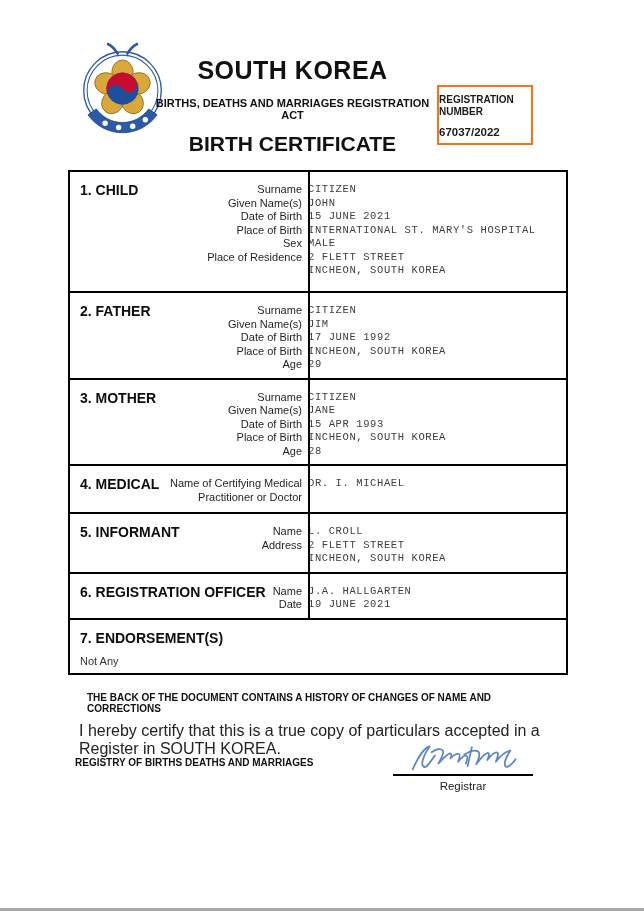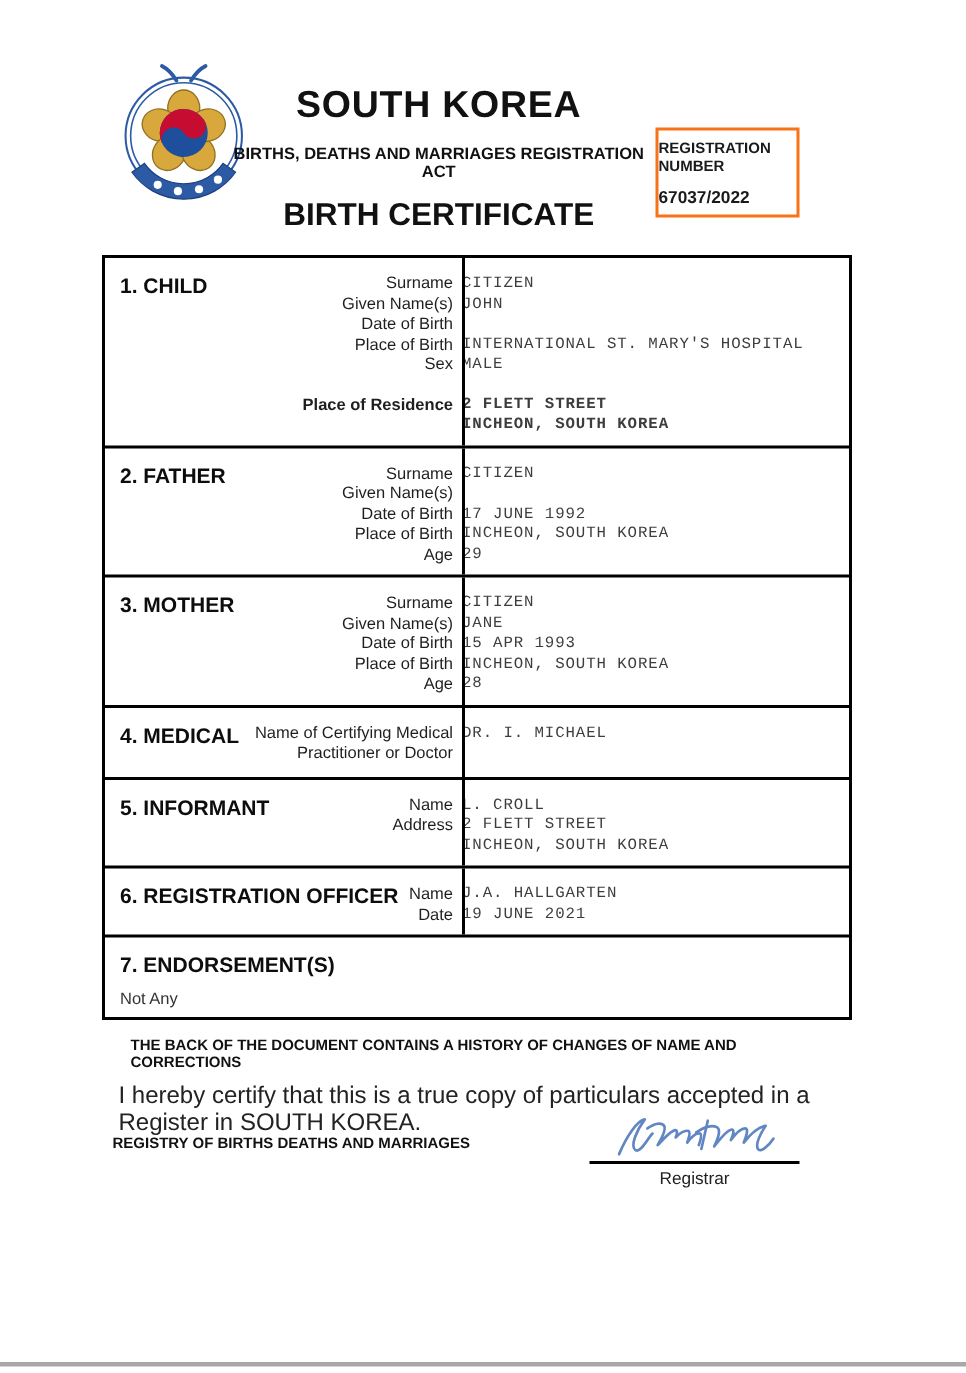--- a/index.html
+++ b/index.html
@@ -17,21 +17,21 @@
 
   
   .cert-table{left:68px;top:170px;width:500px;border:2px solid #000;box-sizing:border-box;}
   .section{position:relative;box-sizing:border-box;border-bottom:2px solid #000;padding:11px 0 6px 0;}
   .section:last-child{border-bottom:none;}
   .section-title{position:absolute;left:10px;top:10px;font-size:14px;font-weight:bold;color:#0d0d0d;white-space:nowrap;}
   .divider{position:absolute;left:238px;top:0;bottom:0;width:2px;background:#000;}
   .field{display:flex;align-items:flex-start;font-size:11px;line-height:13.5px;}
   .flabel{flex:none;width:238px;box-sizing:border-box;padding:0 6px 0 95px;text-align:right;color:#1f1f1f;}
   .fvalue{flex:1;padding-left:0;font-family:"Liberation Mono","DejaVu Sans Mono",monospace;font-size:10.5px;letter-spacing:.6px;color:#3d3d3d;white-space:pre-line;}
-  .gap{margin-top:13px;font-weight:bold;}
+  .gap{}
   .sec-child{min-height:121px;}
   .sec-father{min-height:82px;}
   .sec-mother{min-height:79px;}
   .sec-medical{min-height:48px;}
   .sec-informant{min-height:55px;}
   .sec-officer{min-height:45px;}
   .sec-endorsement{min-height:52px;}
   .endorse-note{margin:8px 0 0 10px;font-size:11px;color:#333;}
 
   
@@ -100,20 +100,21 @@
       <div class="field">
         <span class="flabel">Surname</span>
         <span class="fvalue">CITIZEN</span>
       </div>
       <div class="field">
         <span class="flabel">Given Name(s)</span>
         <span class="fvalue">JOHN</span>
       </div>
       <div class="field">
         <span class="flabel">Date of Birth</span>
+        <span class="fvalue">15 JUNE 2021</span>
       </div>
       <div class="field">
         <span class="flabel">Place of Birth</span>
         <span class="fvalue">INTERNATIONAL ST. MARY'S HOSPITAL</span>
       </div>
       <div class="field">
         <span class="flabel">Sex</span>
         <span class="fvalue">MALE</span>
       </div>
       <div class="field gap">
@@ -125,20 +126,21 @@
 
     <div class="section sec-father">
       <div class="divider"></div>
       <div class="section-title">2. FATHER</div>
       <div class="field">
         <span class="flabel">Surname</span>
         <span class="fvalue">CITIZEN</span>
       </div>
       <div class="field">
         <span class="flabel">Given Name(s)</span>
+        <span class="fvalue">JIM</span>
       </div>
       <div class="field">
         <span class="flabel">Date of Birth</span>
         <span class="fvalue">17 JUNE 1992</span>
       </div>
       <div class="field">
         <span class="flabel">Place of Birth</span>
         <span class="fvalue">INCHEON, SOUTH KOREA</span>
       </div>
       <div class="field">

